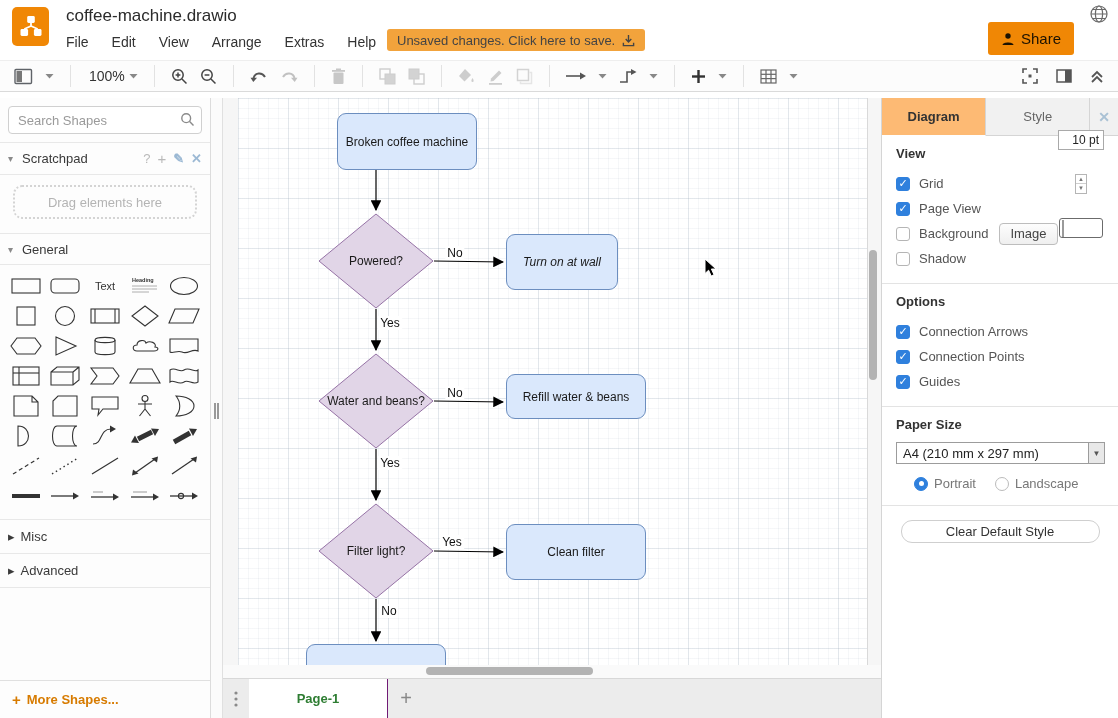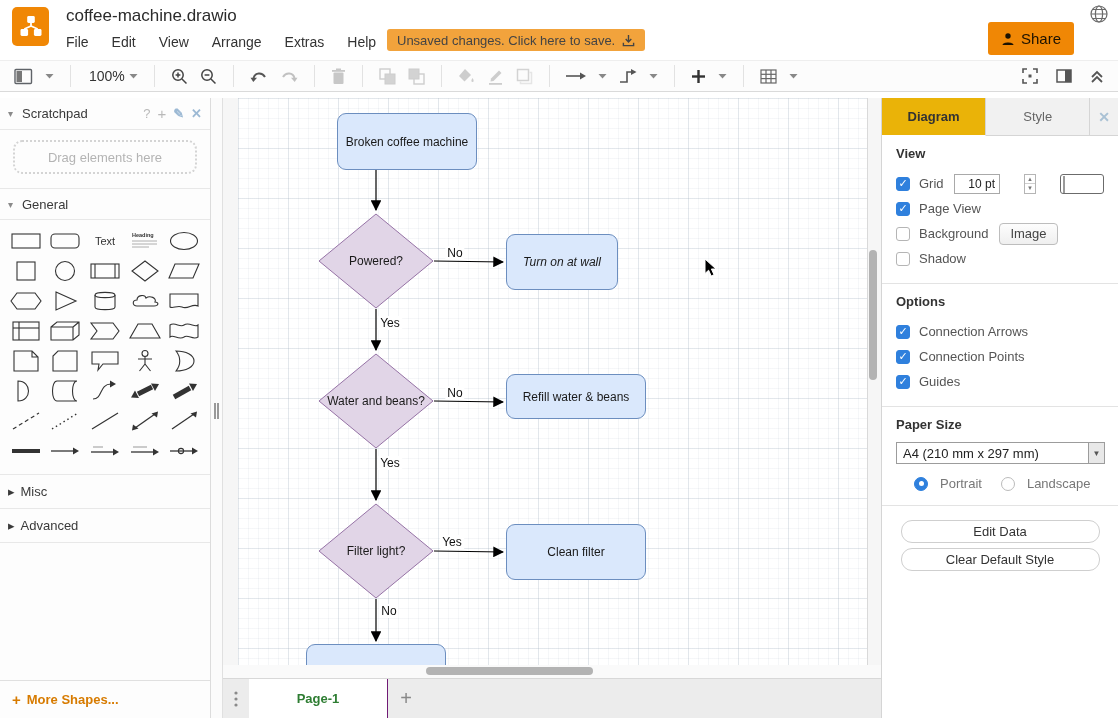--- a/index.html
+++ b/index.html
@@ -92,50 +92,50 @@
   .page-tab { width:139px; height:100%; background:#fff; border-right:1px solid #701a75;
           display:flex; align-items:center; justify-content:center; font-size:13px; font-weight:bold; color:#2e7d32; }
   .add-page { width:36px; display:flex; justify-content:center; color:#888; font-size:20px; }
 
   
   .rightpanel { position:absolute; left:881px; top:98px; width:237px; height:620px; background:#fff;
           border-left:1px solid #d5d5d5; font-size:13px; }
   .rp-tabs { display:flex; height:38px; background:#f1f1f1; border-bottom:1px solid #d5d5d5; }
   .rp-tab { width:108px; display:flex; align-items:center; justify-content:center; color:#666;
           border-right:1px solid #d5d5d5; }
-  .rp-tab.active { background:#eab308; color:#333; font-weight:bold; border-bottom:1px solid #fff; margin-bottom:-1px; }
+  .rp-tab.active { background:#fdba74; color:#333; font-weight:bold; border-bottom:1px solid #fff; margin-bottom:-1px; }
   .rp-close { margin-left:auto; padding:0 8px; display:flex; align-items:center; color:#a9c1d4;
           font-size:14px; font-weight:bold; }
   .rp-section { padding:10px 14px 12px 14px; border-bottom:1px solid #e3e3e3; }
   .rp-h { font-weight:bold; color:#333; margin-bottom:10px; }
   .rp-row { display:flex; align-items:center; height:25px; gap:9px; color:#555; }
   .cbx { width:14px; height:14px; border-radius:3px; border:1px solid #b5b5b5; background:#fff;
           display:flex; align-items:center; justify-content:center; flex:0 0 14px; }
   .cbx.checked { background:#2f80dd; border-color:#2f80dd; color:#fff; font-size:11px; line-height:11px; }
-  .grid-controls { margin-left:auto; display:flex; align-items:flex-end; gap:24px; }
+  .grid-controls { margin-left:auto; display:flex; align-items:center; gap:24px;flex-direction:column; }
   .num-input { width:46px; height:20px; border:1px solid #a9a9a9; background:#fff; font-size:12px;
           color:#222; display:flex; align-items:center; justify-content:flex-end; padding-right:4px; }
   .spinner { width:12px; height:20px; border:1px solid #b5b5b5; display:flex; flex-direction:column; }
   .spinner span { flex:1; display:flex; align-items:center; justify-content:center; font-size:6px; color:#777; }
   .spinner span:first-child { border-bottom:1px solid #cfcfcf; }
   .swatch-btn { width:44px; height:20px; border:1px solid #6b6b6b; border-radius:3px; background:#fff; padding:2px; }
   .swatch-btn .inner { width:100%; height:100%; background:#c9c9c9; border:1px solid #9a9a9a; }
   .mini-btn { height:22px; padding:0 10px; border:1px solid #bdbdbd; border-radius:4px;
           background:linear-gradient(#fdfdfd,#efefef); font-size:13px; color:#444; display:flex; align-items:center; }
   .paper-select { width:209px; height:22px; border:1px solid #9c9c9c; background:#fff; display:flex;
           align-items:center; margin-top:2px; }
   .paper-select .val { flex:1; padding:0 6px; font-size:13px; color:#222; white-space:nowrap; overflow:hidden; }
   .paper-select .btn { width:16px; height:100%; border-left:1px solid #9c9c9c; background:#e8e8e8;
           display:flex; align-items:center; justify-content:center; font-size:8px; color:#555; }
   .radio-row { display:flex; align-items:center; gap:7px; margin:12px 0 2px 18px; color:#777; }
   .radio { width:14px; height:14px; border-radius:50%; border:1px solid #bbb; background:#fff; flex:0 0 14px;
           display:flex; align-items:center; justify-content:center; }
   .radio.sel { background:#2f80dd; border-color:#2f80dd; }
   .radio.sel i { width:5px; height:5px; border-radius:50%; background:#fff; }
-  .radio-item { display:flex; align-items:center; gap:12px; margin-right:12px; }
+  .radio-item { display:flex; align-items:center; gap:6px; margin-right:12px; }
   .rp-btn { width:199px; height:23px; margin:0 auto 5px auto; border:1px solid #cfcfcf; border-radius:11px;
           background:#fff; display:flex; align-items:center; justify-content:center; font-size:13px; color:#333; }
   .rp-buttons { padding:14px 14px; }
   svg { display:block; }
 </style>
 </head>
 <body>
 
 <div id="app">
 
@@ -341,20 +341,31 @@
         </span>
       <span class="tbtn">
           <svg width="14" height="14" viewBox="0 0 14 14" fill="none" stroke="#555" stroke-width="1.8">
             <path d="M2 8 L7 3 L12 8 M2 13 L7 8 L12 13"></path>
           </svg>
         </span>
     </div>
   </div>
 
   <div class="sidebar">
+    <div class="search-row">
+      <div class="search-box">
+        <input type="text" placeholder="Search Shapes" style="">
+        <span class="sicon">
+          <svg width="15" height="15" viewBox="0 0 15 15" fill="none" stroke="#8a8a8a" stroke-width="1.4">
+            <circle cx="6.2" cy="6.2" r="4.4"></circle>
+              <line x1="9.6" y1="9.6" x2="13.5" y2="13.5"></line>
+            </svg>
+        </span>
+      </div>
+    </div>
     <div class="sec-head">
       <span class="chev">▾</span>
       <span>Scratchpad</span>
       <span class="sec-tools">
         <span>?</span>
         <span style="font-size:15px;">+</span>
         <span class="bluish">✎</span>
         <span class="bluish">✕</span>
       </span>
     </div>
@@ -749,18 +760,17 @@
             <span>Portrait</span>
           </span>
           <span class="radio-item">
             <span class="radio "></span>
             <span>Landscape</span>
           </span>
         </div>
     </div>
 
     <div class="rp-buttons" id="rp-buttons">
-        <div class="rp-btn">Edit Data</div>
         <div class="rp-btn">Clear Default Style</div>
       </div>
   </div>
 
 </div>
 
 </body></html>

